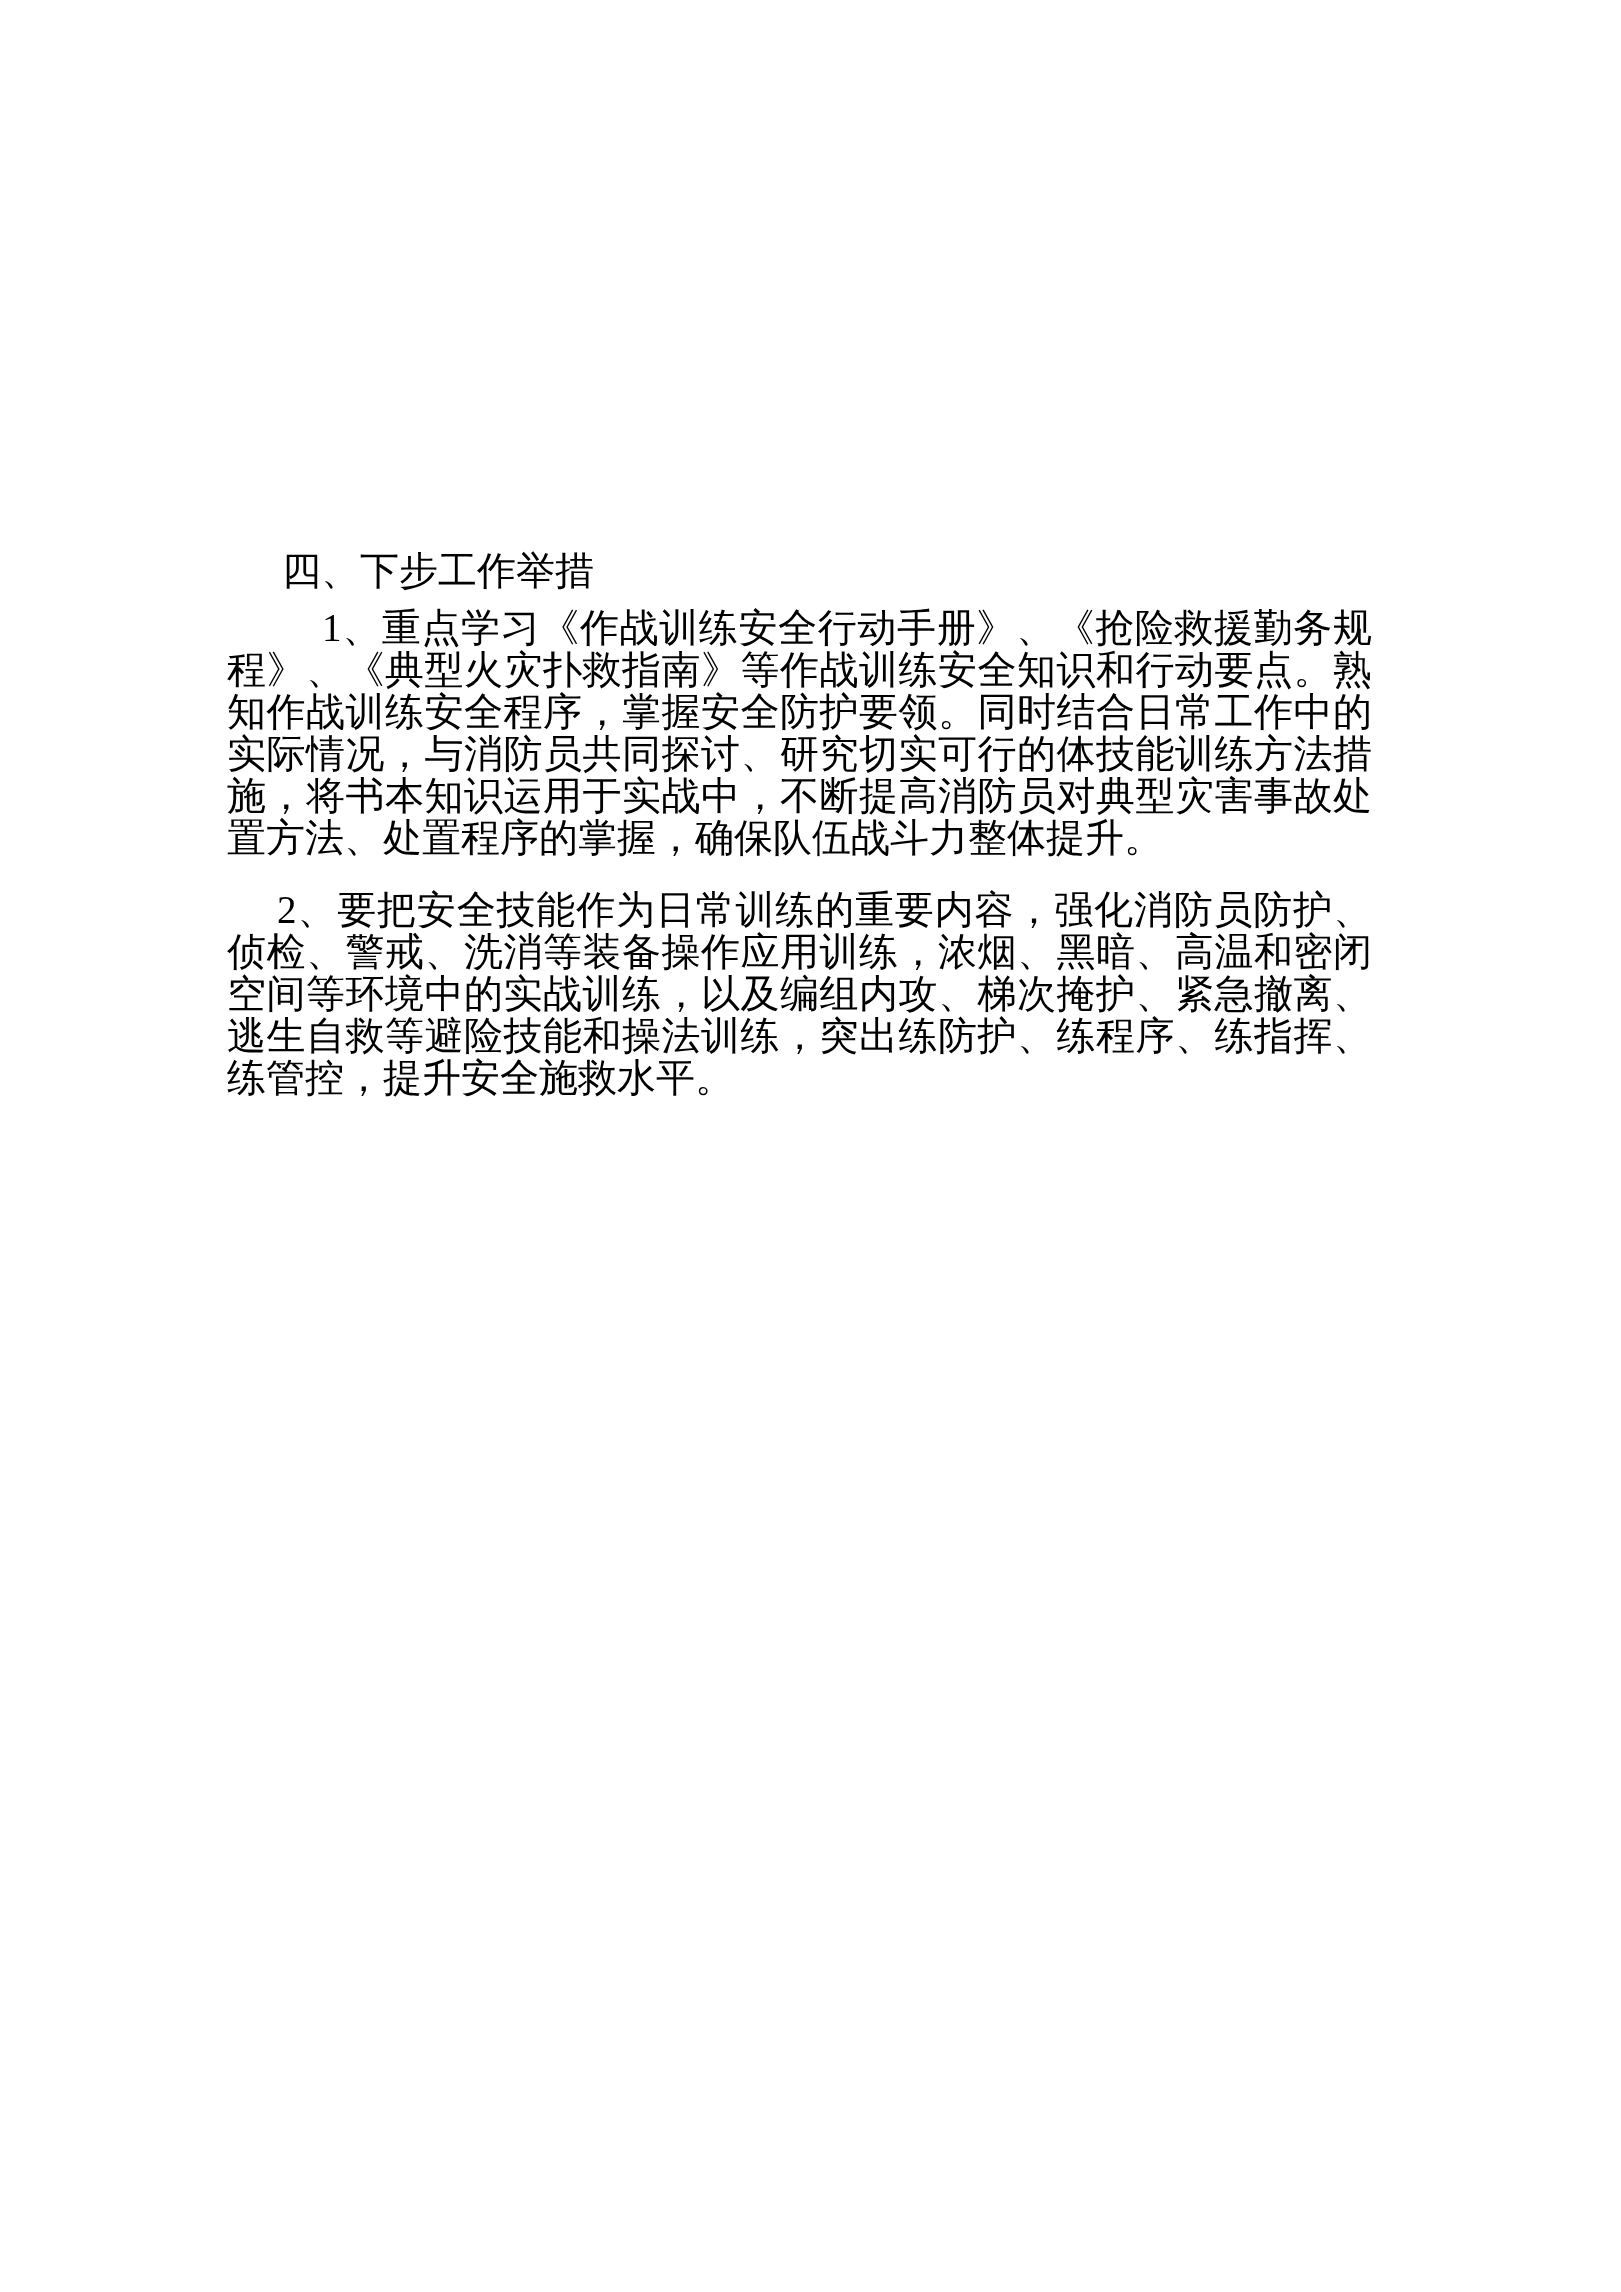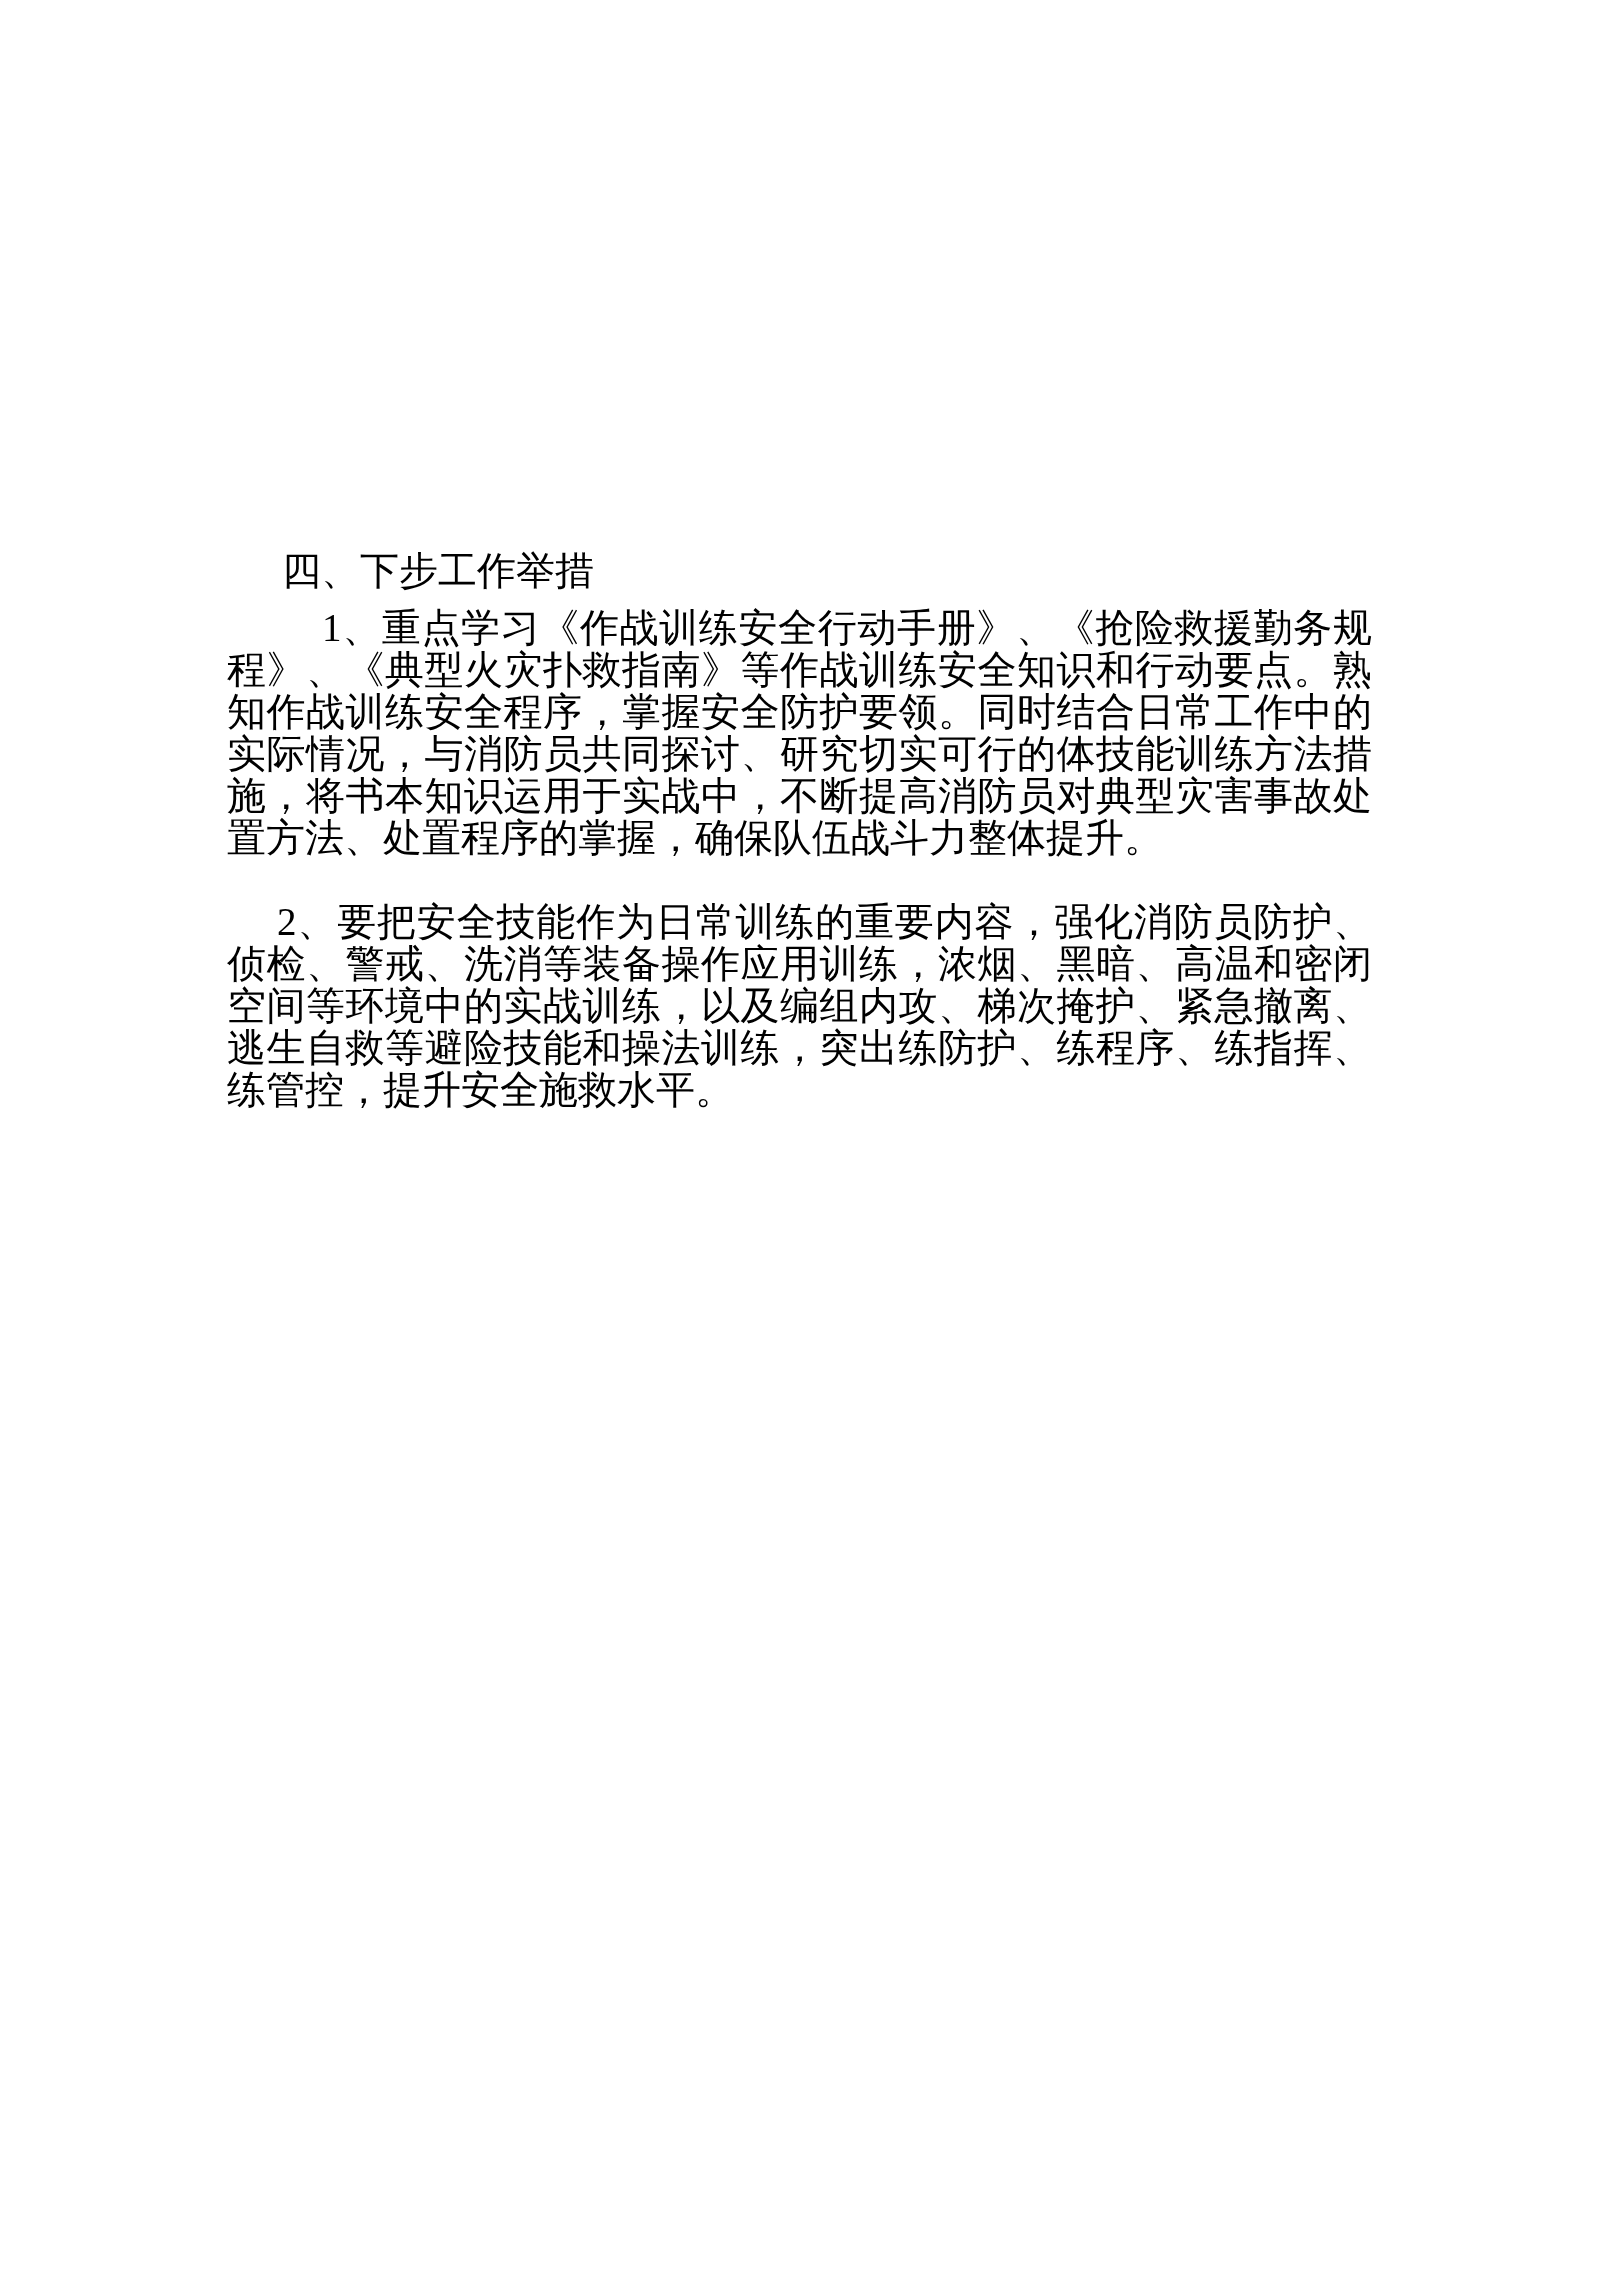--- a/index.html
+++ b/index.html
@@ -31,21 +31,21 @@
       white-space: nowrap;
     }
     .para {
       text-align: justify;
     }
     .para-1 {
       margin-top: 15px;
       text-indent: 95px;
     }
     .para-2 {
-      margin-top: 42px;
+      margin-top: 30px;
       text-indent: 50px;
     }
   </style>
 </head>
 <body>
 
 <div class="page">
   <div class="text-block">
     <div class="section-heading">四、下步工作举措</div>
     <div class="para para-1">1、重点学习《作战训练安全行动手册》、《抢险救援勤务规程》、《典型火灾扑救指南》等作战训练安全知识和行动要点。熟知作战训练安全程序，掌握安全防护要领。同时结合日常工作中的实际情况，与消防员共同探讨、研究切实可行的体技能训练方法措施，将书本知识运用于实战中，不断提高消防员对典型灾害事故处置方法、处置程序的掌握，确保队伍战斗力整体提升。</div>

